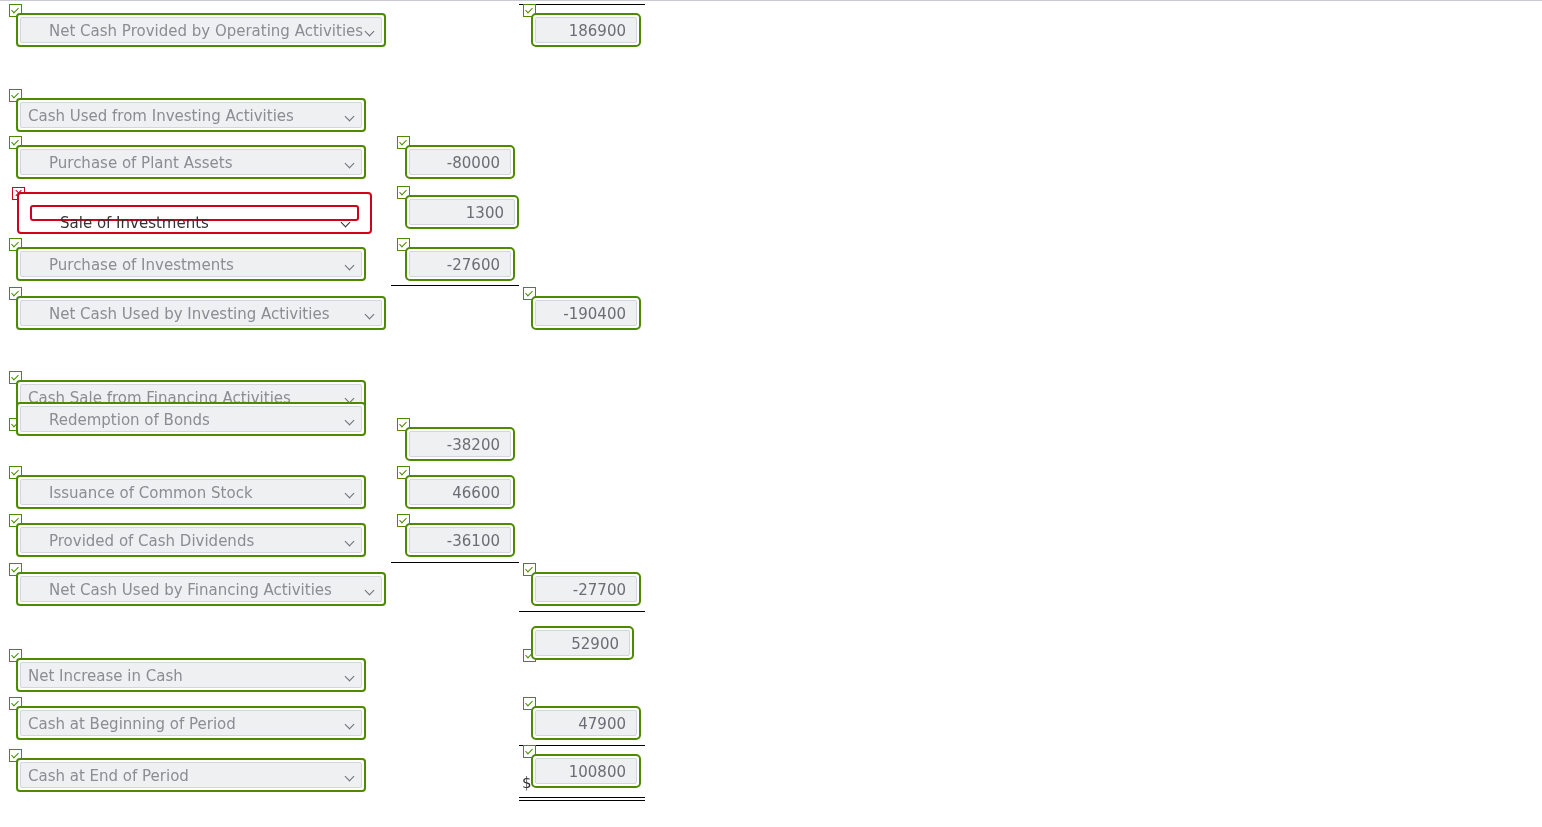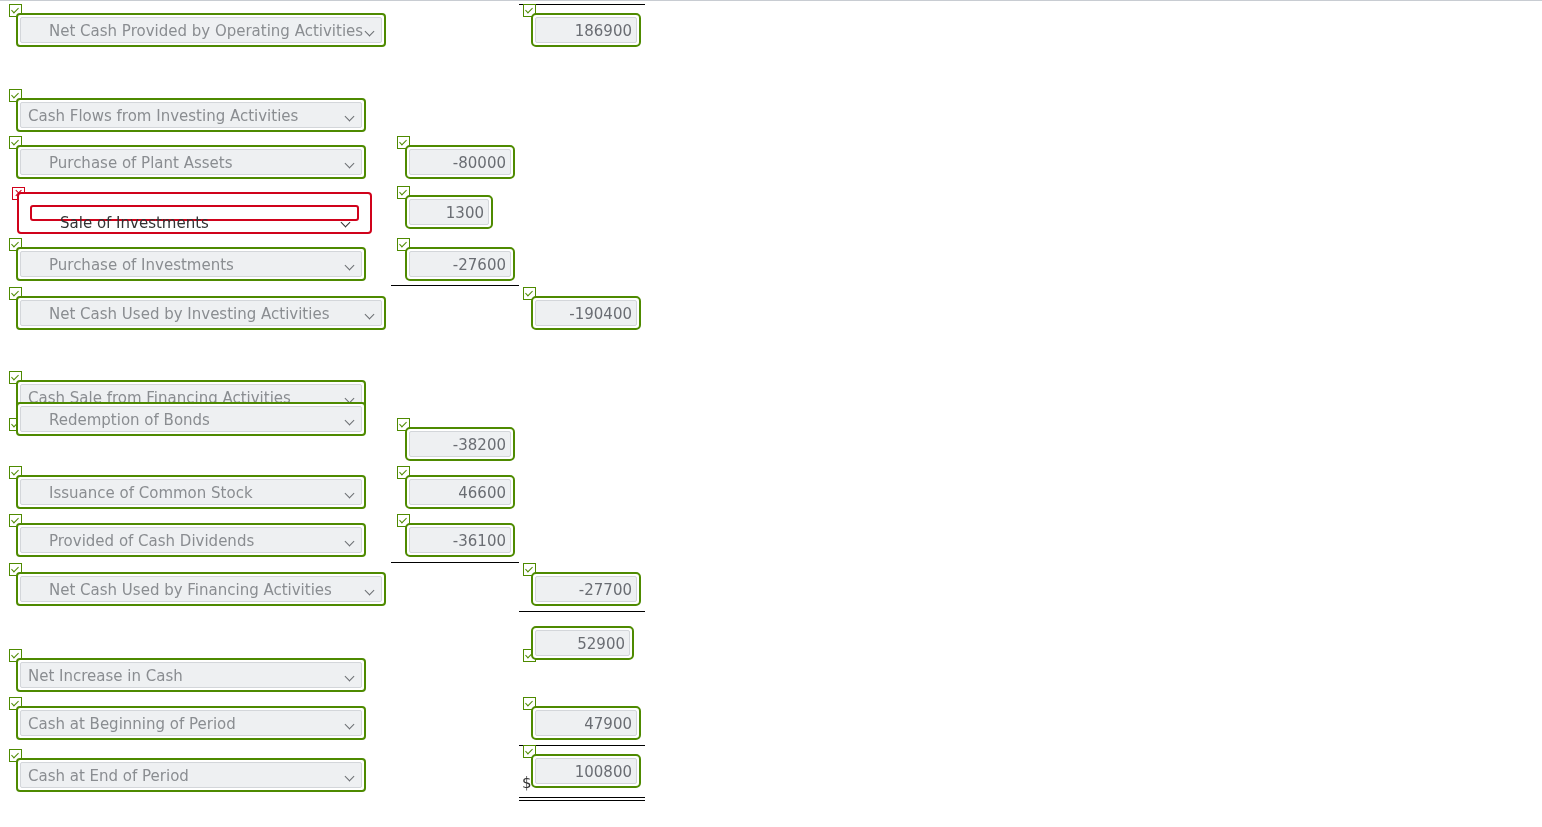--- a/index.html
+++ b/index.html
@@ -5,21 +5,21 @@
   html,body{margin:0;padding:0;background:#fff;}
   body{width:1542px;height:827px;position:relative;overflow:hidden;font-family:"DejaVu Sans","Liberation Sans",sans-serif;}
   .topline{position:absolute;left:0;top:0;width:1542px;height:1px;background:#c8ccd2;}
   .sel{position:absolute;box-sizing:border-box;height:34px;border:2px solid #4e8a00;border-radius:4px;background:#fff;padding:2px;}
   .sel .inner{width:100%;height:100%;box-sizing:border-box;background:#eef0f2;border:1px solid #d3d6da;border-radius:2px;color:#8a8d91;font-size:15px;line-height:26px;position:relative;white-space:nowrap;}
   .sel .inner .txt{position:absolute;top:0;}
   .sel .inner .chev{position:absolute;right:8px;top:10px;width:6px;height:6px;border-right:1.5px solid #6c6f73;border-bottom:1.5px solid #6c6f73;transform:rotate(45deg);}
   .sel.err{border:2px solid #d0021b;padding:11px;}
   .sel.err .inner{background:#fff;border:2px solid #d0021b;color:#333;border-radius:3px;}
   .num{position:absolute;box-sizing:border-box;height:34px;border:2px solid #4e8a00;border-radius:5px;background:#fff;padding:2px;}
-  .num .inner{width:100%;height:100%;box-sizing:border-box;background:#eef0f2;border:1px solid #d3d6da;border-radius:2px;color:#6a6d73;font-size:15px;line-height:26px;text-align:right;padding-right:4px;}
+  .num .inner{width:100%;height:100%;box-sizing:border-box;background:#eef0f2;border:1px solid #d3d6da;border-radius:2px;color:#6a6d73;font-size:15px;line-height:26px;text-align:right;padding-right:10px;}
   .ck{position:absolute;width:13px;height:13px;box-sizing:border-box;border:1px solid #4e8a00;background:#fff;}
   .ck::after{content:"";position:absolute;left:3px;top:1px;width:3px;height:6px;border-right:1.5px solid #4e8a00;border-bottom:1.5px solid #4e8a00;transform:rotate(45deg);}
   .xk{position:absolute;width:13px;height:13px;box-sizing:border-box;border:1px solid #d0021b;background:#fff;color:#d0021b;font-size:11px;line-height:11px;text-align:center;font-weight:bold;}
   .rule{position:absolute;height:1px;background:#000;}
   .dollar{position:absolute;font-size:15px;color:#333;}
 </style>
 </head>
 <body>
 
 <div class="topline"></div>
@@ -33,21 +33,21 @@
 </div>
 <div class="rule" style="left:519px;top:4px;width:126px"></div>
 <span class="ck" style="left:523px;top:4px"></span>
 <div class="num" style="left:531px;top:13px;width:110px">
     <div class="inner">186900</div>
   </div>
 
 <span class="ck" style="left:9px;top:89px"></span>
 <div class="sel" style="left:16px;top:98px;width:350px">
   <div class="inner">
-      <span class="txt" style="left:7px">Cash Flows from Investing Activities</span>
+      <span class="txt" style="left:7px">Cash Used from Investing Activities</span>
       <span class="chev"></span>
     </div>
 </div>
 
 <span class="ck" style="left:9px;top:136px"></span>
 <div class="sel" style="left:16px;top:145px;width:350px">
   <div class="inner">
       <span class="txt" style="left:28px">Purchase of Plant Assets</span>
       <span class="chev"></span>
     </div>
@@ -58,21 +58,21 @@
   </div>
 
 <span class="xk" style="left:12px;top:187px">✕</span>
 <div class="sel err" style="left:17px;top:192px;width:355px;height:42px">
   <div class="inner" style="line-height:32px">
       <span class="txt" style="left:28px">Sale of Investments</span>
       <span class="chev" style="top:12px;border-color:#333"></span>
     </div>
 </div>
 <span class="ck" style="left:397px;top:186px"></span>
-<div class="num" style="left:405px;top:195px;width:88px">
+<div class="num" style="left:405px;top:195px;width:114px">
     <div class="inner">1300</div>
   </div>
 
 <span class="ck" style="left:9px;top:238px"></span>
 <div class="sel" style="left:16px;top:247px;width:350px">
   <div class="inner">
       <span class="txt" style="left:28px">Purchase of Investments</span>
       <span class="chev"></span>
     </div>
 </div>

